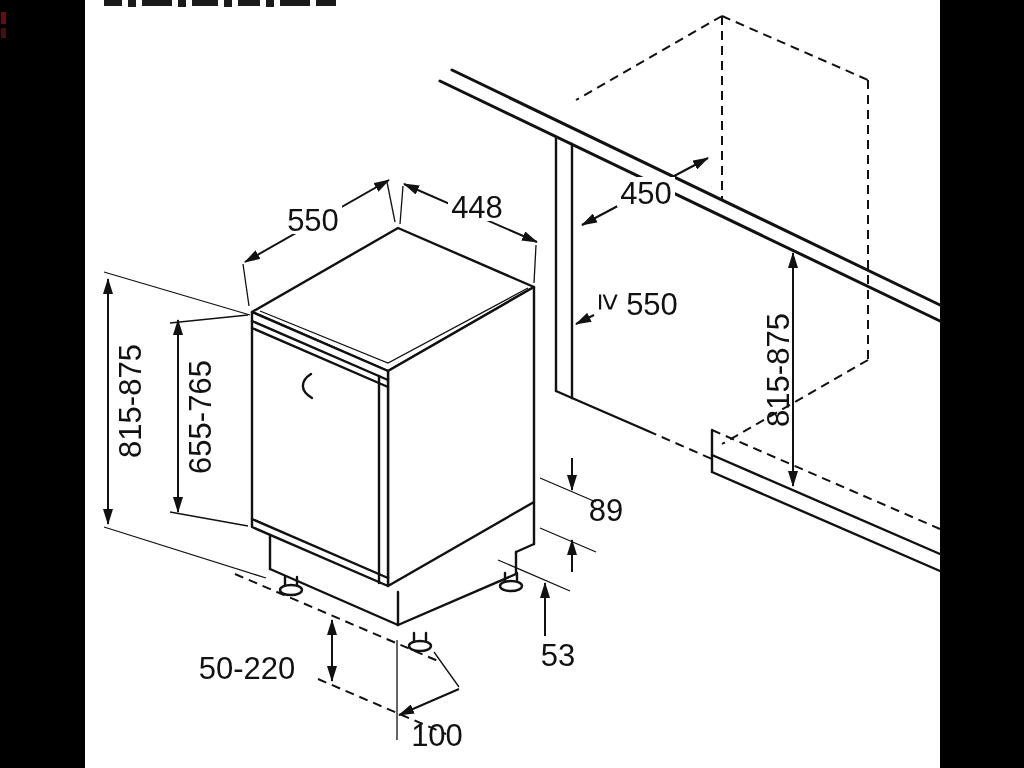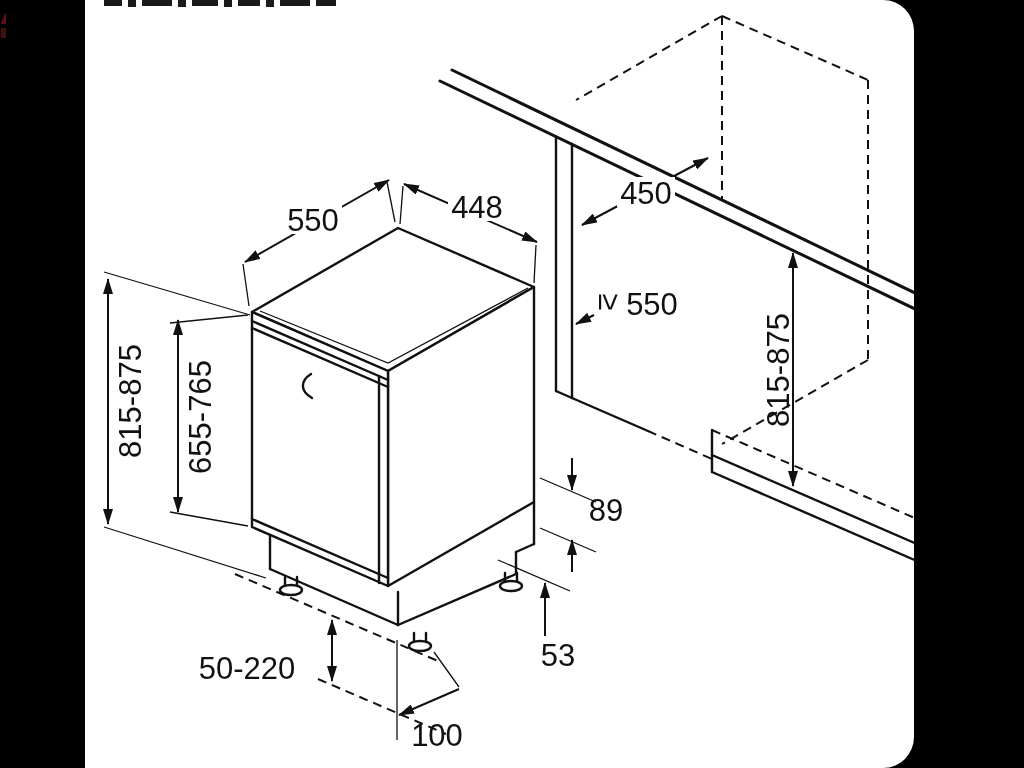--- a/index.html
+++ b/index.html
@@ -1,16 +1,16 @@
 <!DOCTYPE html>
 <html><head>
 <meta charset="utf-8">
 <style>
   html,body{margin:0;padding:0;background:#000;}
-  #stage{position:relative;width:914px;height:768px;background:#000;overflow:hidden;border-radius:31px;}
+  #stage{position:relative;width:1024px;height:768px;background:#000;overflow:hidden;}
   svg{display:block;}
   .main{stroke:#111;stroke-width:2.4;fill:none;stroke-linecap:round;stroke-linejoin:round;}
   .mainf{stroke:#111;stroke-width:2.4;fill:#fff;stroke-linejoin:round;}
   .thick{stroke:#111;stroke-width:3;fill:none;stroke-linecap:round;}
   .dim{stroke:#111;stroke-width:2;fill:none;}
   .thin{stroke:#111;stroke-width:1.3;fill:none;}
   .dash{stroke:#111;stroke-width:2;fill:none;stroke-dasharray:9 6;}
   .lbl{font-family:"Liberation Sans",sans-serif;font-size:31px;fill:#111;}
   .remnant{fill:#1a1a1a;}
 </style>

